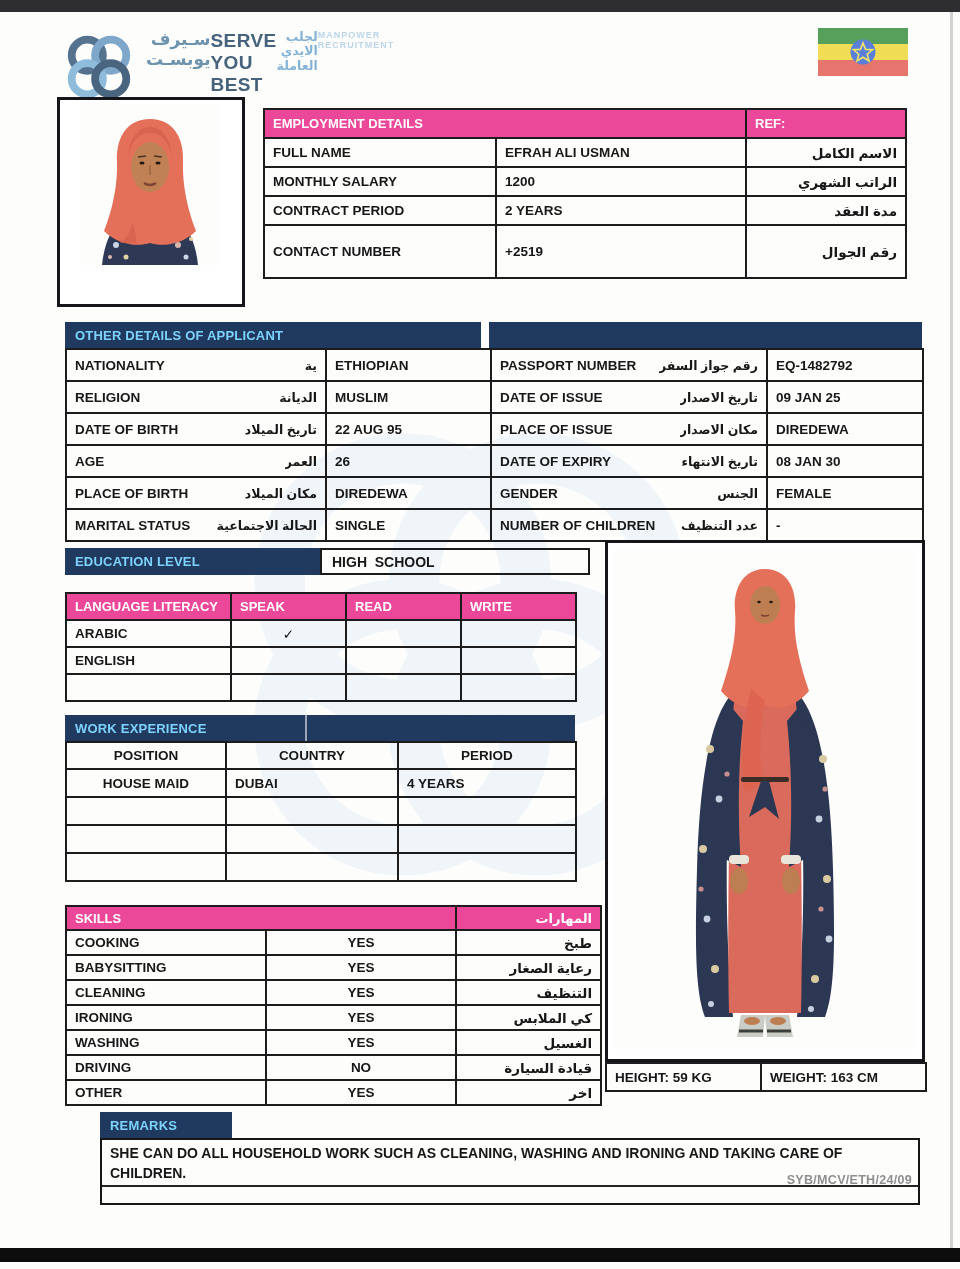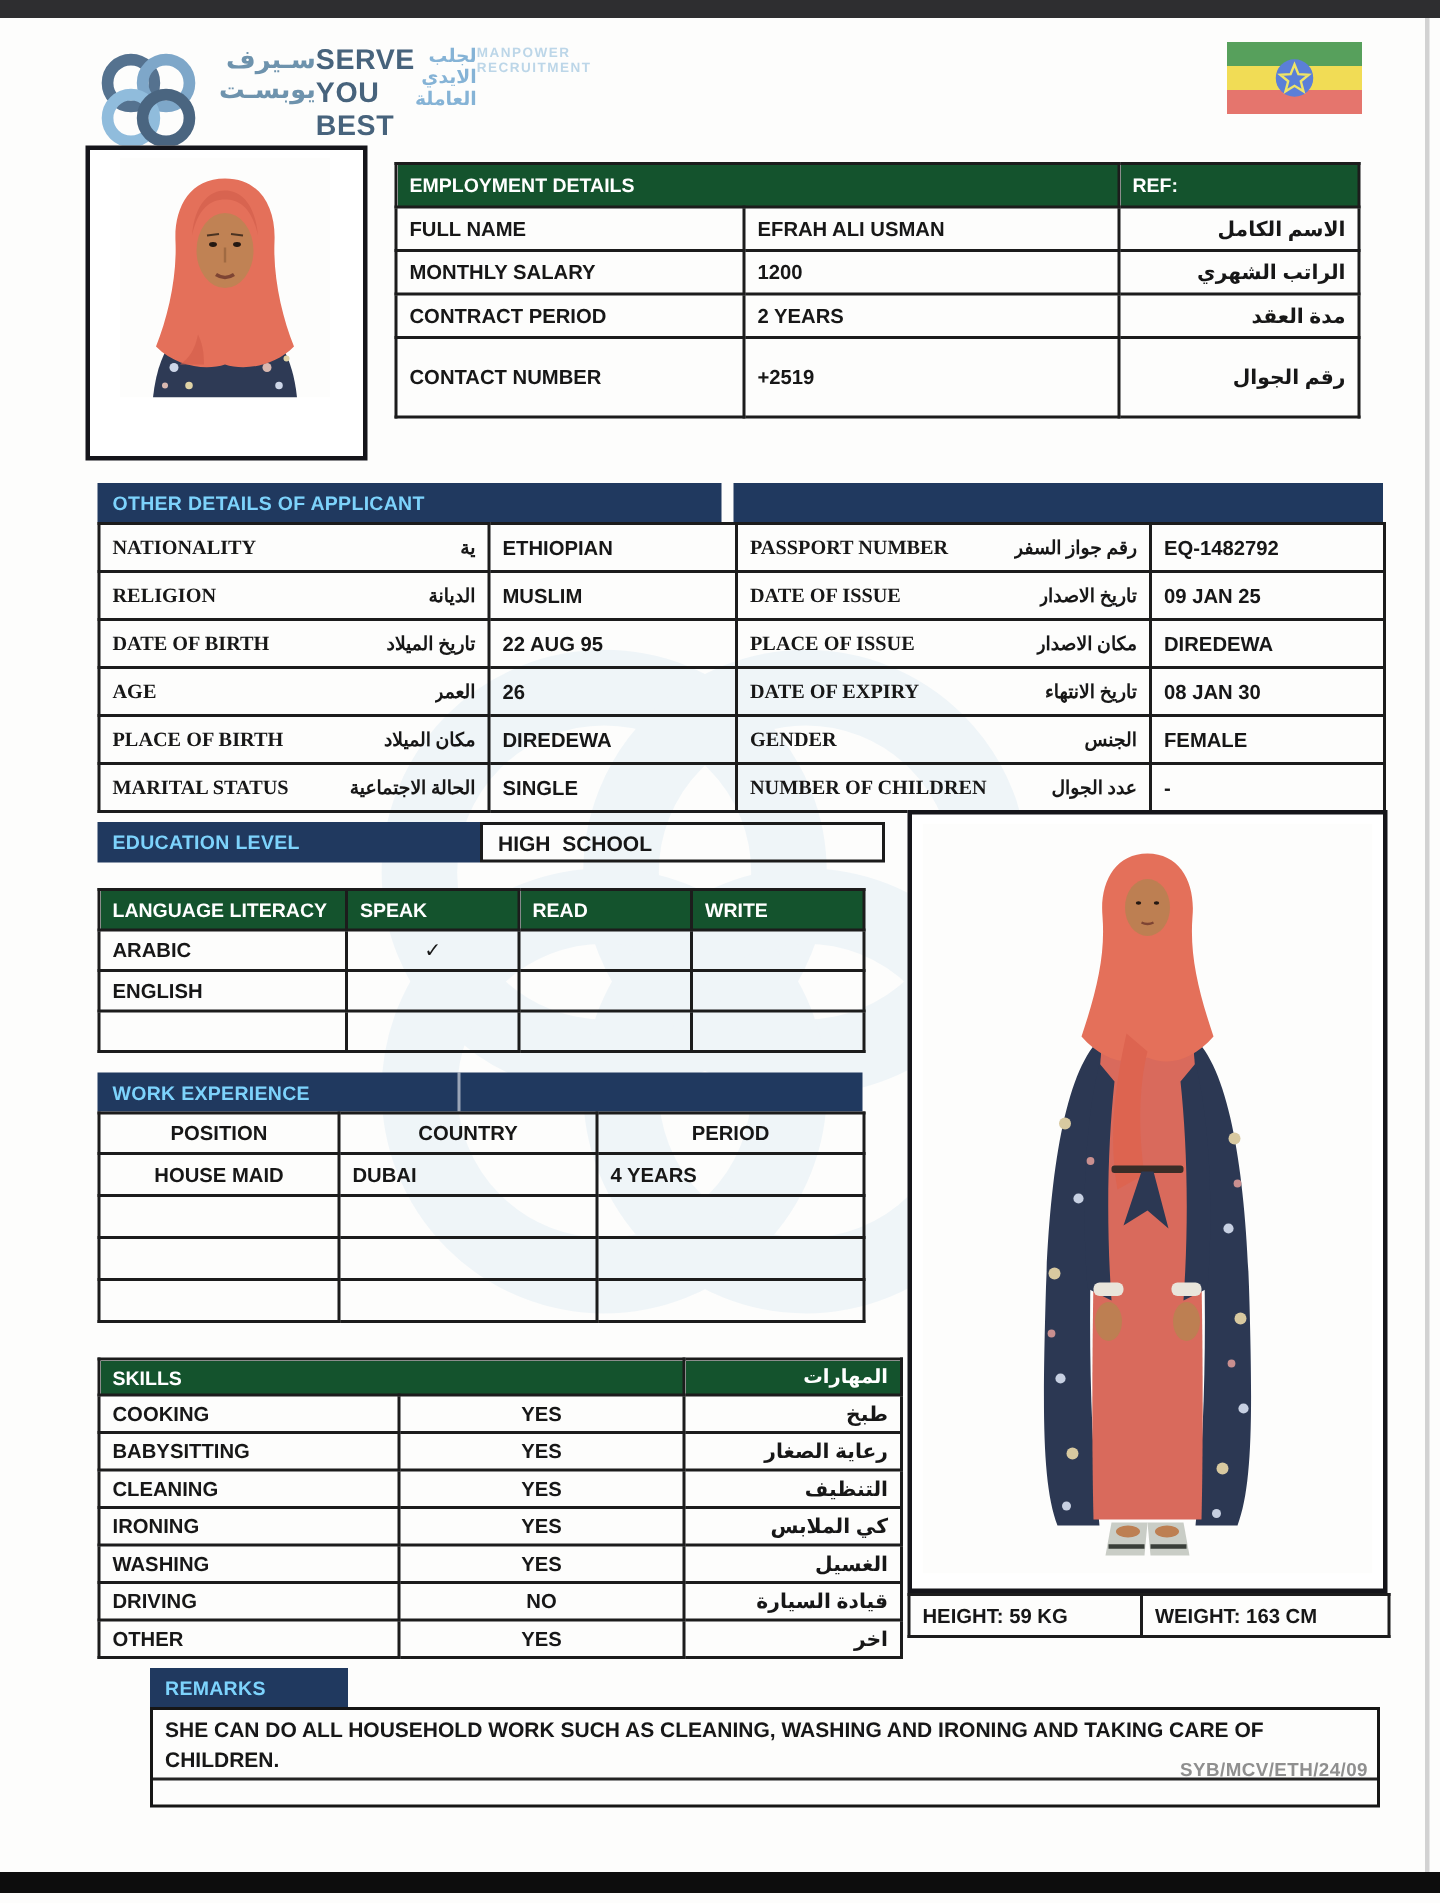--- a/index.html
+++ b/index.html
@@ -12,24 +12,24 @@
   .edgeline{left:950px;top:12px;width:3px;height:1236px;background:#d2d2d2;}
   
   .wm{left:190px;top:380px;width:560px;height:560px;opacity:.17;}
   
   .bar{background:#20395f;color:#7dd3fc;font-weight:700;font-size:13px;display:flex;
        align-items:center;padding:0 10px;letter-spacing:.2px;box-sizing:border-box;}
   
   .t{position:absolute;border-collapse:collapse;table-layout:fixed;}
   .t td{border:2px solid #1c1c1c;font-weight:700;font-size:13.5px;padding:2px 8px;
         background:transparent;vertical-align:middle;box-sizing:border-box;overflow:hidden;}
-  .t td.navy{background:#14532d;color:#fff;font-size:13px;border-color:#1c1c1c;}
+  .t td.navy{background:#ec4899;color:#fff;font-size:13px;border-color:#1c1c1c;}
   .val{font-size:14px;}
   .artd{direction:rtl;font-size:13px;white-space:nowrap;}
-  .lr{display:flex;justify-content:space-between;align-items:center;gap:8px;font-family:Liberation Serif, serif;}
+  .lr{display:flex;justify-content:space-between;align-items:center;gap:8px;}
   .lr .en{white-space:nowrap;}
   .lr .ar{direction:rtl;font-size:12.5px;white-space:nowrap;overflow:hidden;}
   .center{text-align:center;}
   .topv{vertical-align:top;padding-top:5px;}
   
   .frame{position:absolute;border:3px solid #15151a;background:#fff;box-sizing:border-box;}
   
   .edu-box{border:2.5px solid #1b1b1b;background:transparent;display:flex;align-items:center;
            padding:0 10px;font-weight:700;font-size:14px;box-sizing:border-box;white-space:pre-wrap;}
   
@@ -243,21 +243,21 @@
       <td>
             <div class="lr">
               <span class="en">MARITAL STATUS</span>
               <span class="ar">الحالة الاجتماعية</span>
             </div>
           </td>
       <td class="val">SINGLE</td>
       <td>
             <div class="lr">
               <span class="en">NUMBER OF CHILDREN</span>
-              <span class="ar">عدد الجوال</span>
+              <span class="ar">عدد التنظيف</span>
             </div>
           </td>
       <td class="val">-</td>
     </tr>
   </tbody>
     </table>
 
   <div class="abs bar" style="left:65px;top:548px;width:255px;height:27px">
     <span>EDUCATION LEVEL</span>
   </div>

